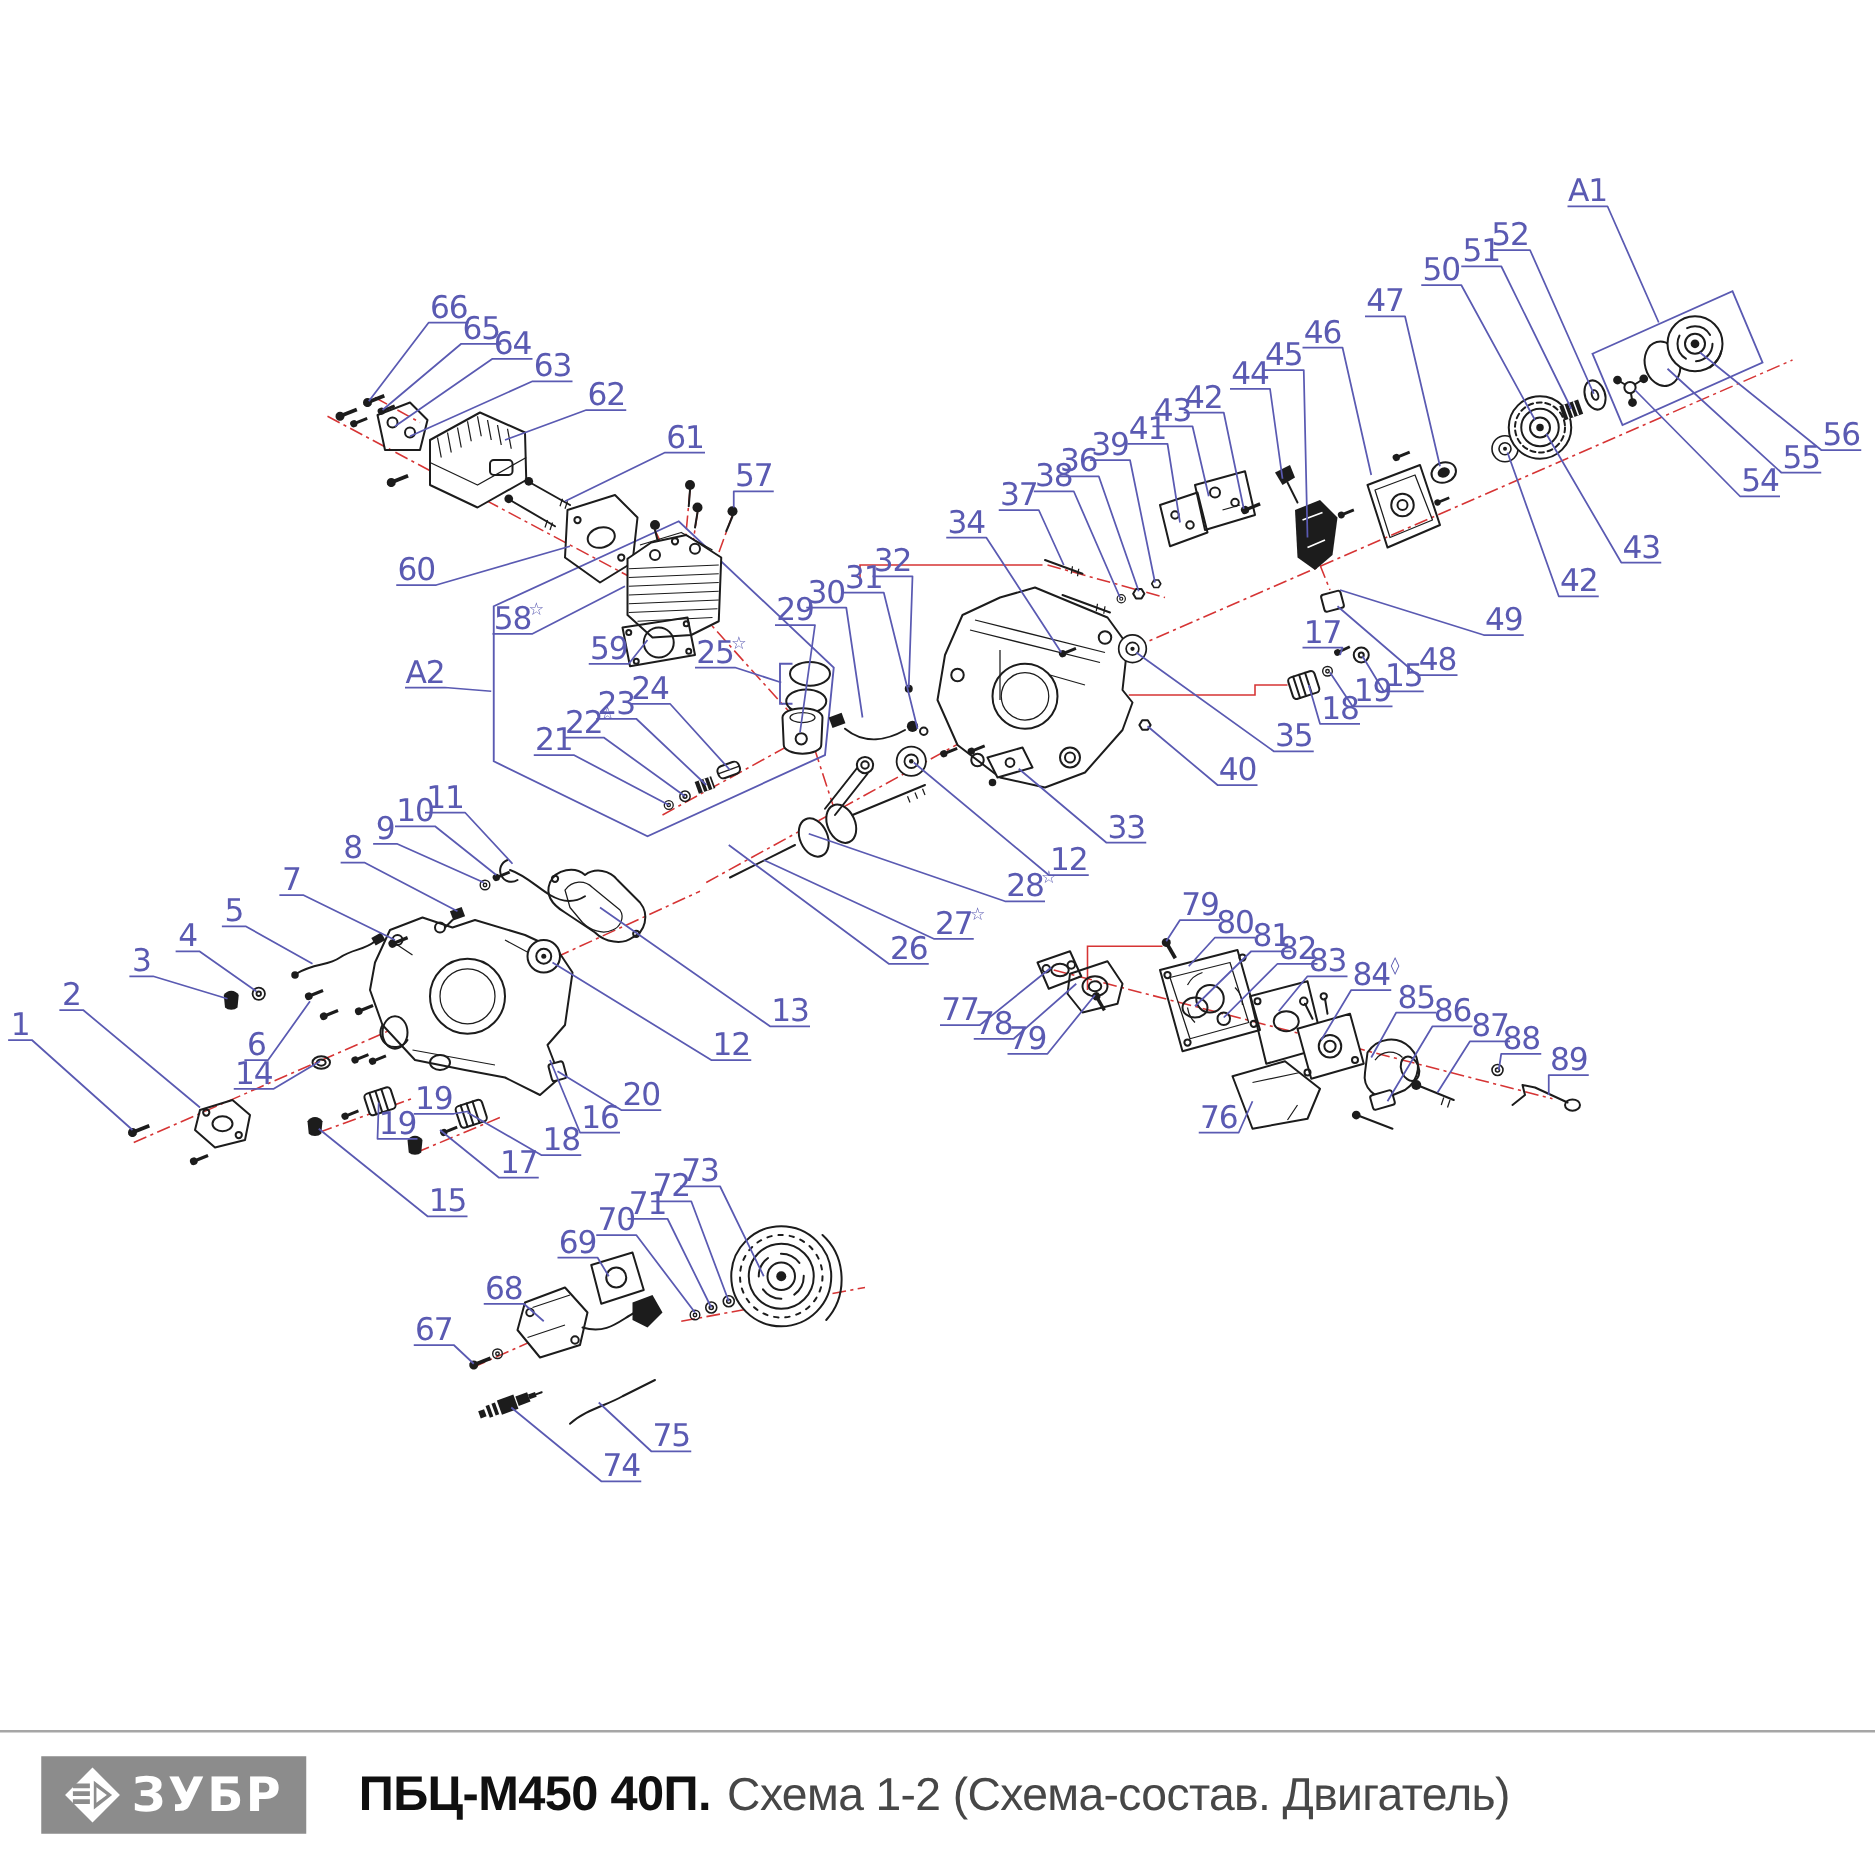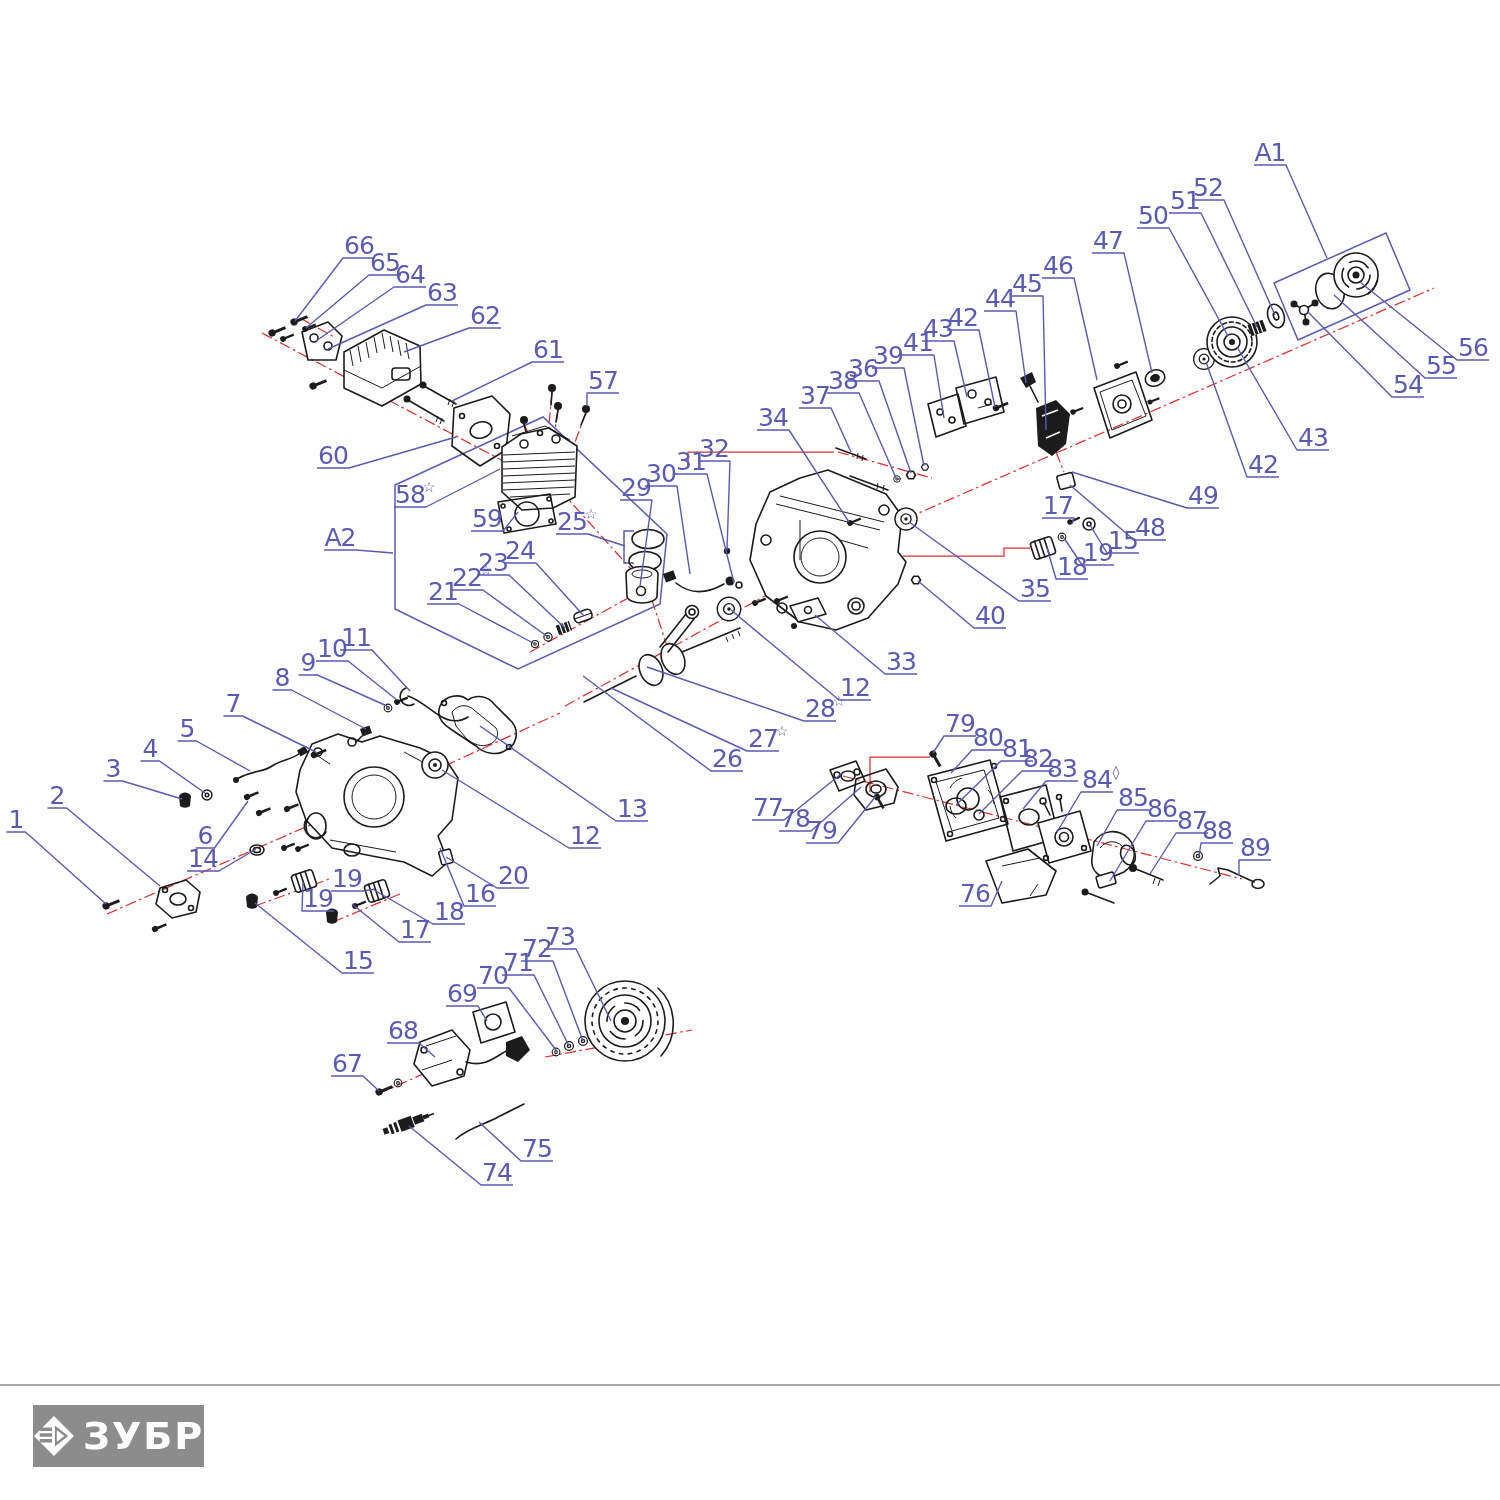--- a/index.html
+++ b/index.html
@@ -14,21 +14,21 @@
   .kt{stroke:var(--c-ink);fill:none;stroke-width:1;stroke-linejoin:round}
   .kw{stroke:var(--c-ink);fill:#fff;stroke-width:1.6;stroke-linejoin:round}
   .kf{fill:var(--c-ink);stroke:none}
   .red{stroke:var(--c-red);fill:none;stroke-width:1.25;stroke-dasharray:11 3.5 2.5 3.5}
   .redz{stroke:var(--c-red);fill:none;stroke-width:1.25}
   .blue{stroke:var(--c-callout);fill:none;stroke-width:1.5}
   .lead{stroke:var(--c-callout);fill:none;stroke-width:1.4;stroke-linejoin:round}
   .cnum{font-family:"DejaVu Sans",sans-serif;font-size:25px;letter-spacing:-1px;fill:var(--c-callout);text-anchor:middle}
   .csup{font-family:"DejaVu Sans",sans-serif;font-size:14px;fill:var(--c-callout);text-anchor:middle}
   .rule{position:absolute;left:0;top:1384px;width:1500px;height:2px;background:var(--c-rule)}
-  .logo{position:absolute;left:33px;top:1405px;width:171px;height:62px;background:var(--c-bar);
+  .logo{position:absolute;left:33px;top:1405px;width:212px;height:62px;background:var(--c-bar);
         display:flex;align-items:center;justify-content:center;gap:8px}
   .brand{font-family:"DejaVu Sans",sans-serif;font-weight:bold;font-size:38px;color:#fff;letter-spacing:2px}
   .doc-title{position:absolute;left:287px;top:1405px;height:62px;display:flex;align-items:center;white-space:nowrap}
   .t-bold{font-size:39px;font-weight:bold;color:var(--c-title);letter-spacing:-0.5px}
   .t-rest{font-size:37px;font-weight:normal;color:var(--c-sub);margin-left:13px;letter-spacing:-0.5px}
 </style>
 </head>
 <body>
 
 <div class="page">
@@ -829,14 +829,18 @@
 <div class="logo">
   <svg width="46" height="46" viewBox="0 0 44 44">
     <polygon points="22,1 43,22 22,43 1,22" fill="#ffffff"></polygon>
     <path d="M7,15 h13 M7,21 h13 M7,27 h13" stroke="#8c8c8c" stroke-width="3.6" fill="none"></path>
     <polygon points="23,11 37,22 23,33" fill="#8c8c8c"></polygon>
     <polygon points="25,16 33,22 25,28" fill="#ffffff"></polygon>
   </svg>
   <span class="brand">ЗУБР</span>
 </div>
 
-
+<div class="doc-title">
+  <span class="t-bold">ПБЦ-М450 40П.</span>
+  <span class="t-rest">Схема 1-2 (Схема-состав. Двигатель)</span>
 </div>
 
+</div>
+
 </body></html>

